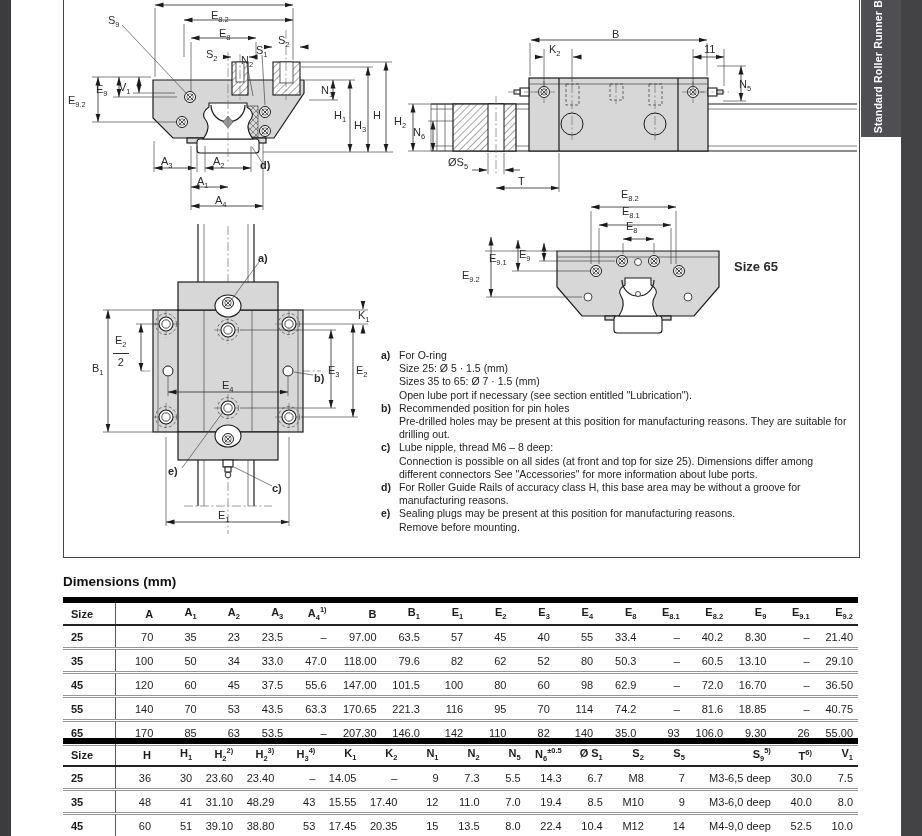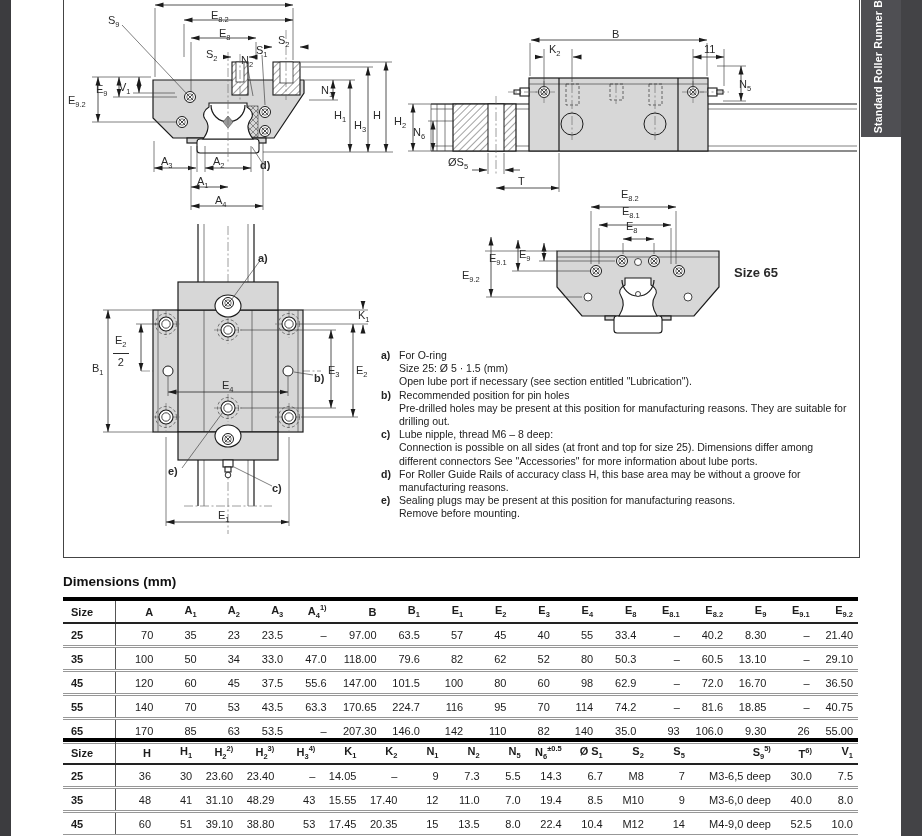--- a/index.html
+++ b/index.html
@@ -43,21 +43,21 @@
   .note b{width:18px;flex:none;}
   .nbody div{white-space:nowrap;}
 
   
   .dim-heading{position:absolute;left:63px;top:574px;margin:0;font-size:13.5px;font-weight:700;color:#111;}
   table.dim-table{position:absolute;left:63px;border-collapse:collapse;table-layout:fixed;width:795px;
        font-size:11px;color:#1c1c1c;}
   table.t1{top:597px;}
   table.t2{top:738px;}
   .dim-table th{font-weight:700;text-align:right;padding:0 5px 0 0;height:21px;
-       border-top:4px solid #000000;border-bottom:2px solid #222;white-space:nowrap;margin-left:12px;}
+       border-top:6px solid #000000;border-bottom:2px solid #222;white-space:nowrap;margin-left:12px;}
   .dim-table th sub{font-size:7.5px;}
   .dim-table th sup{font-size:7.5px;}
   .dim-table td{text-align:right;padding:0 5px 0 0;height:21px;border-bottom:3px double #979797;white-space:nowrap;}
   .dim-table th.c0,.dim-table td.c0{text-align:left;padding-left:8px;border-right:1px solid #555;}
   .dim-table td.c0{font-weight:700;}
 </style>
 </head>
 <body>
 
 <div id="root">
@@ -326,21 +326,21 @@
     <span class="dim" style="left:349px;top:124px"><span>N</span><sub>6</sub></span>
     <span class="dim" style="left:384px;top:154px"><span>ØS</span><sub>5</sub></span>
     <span class="dim" style="left:454px;top:173px"><span>T</span><sub></sub></span>
 
     <span class="dim" style="left:557px;top:186px"><span>E</span><sub>8.2</sub></span>
     <span class="dim" style="left:558px;top:203px"><span>E</span><sub>8.1</sub></span>
     <span class="dim" style="left:562px;top:218px"><span>E</span><sub>8</sub></span>
     <span class="dim" style="left:425px;top:250px"><span>E</span><sub>9.1</sub></span>
     <span class="dim" style="left:455px;top:246px"><span>E</span><sub>9</sub></span>
     <span class="dim" style="left:398px;top:267px"><span>E</span><sub>9.2</sub></span>
-    <span class="dim size65" style="left:670px;top:265px">Size 65</span>
+    <span class="dim size65" style="left:670px;top:259px">Size 65</span>
 
     <span class="dim bold" style="left:194px;top:250px"><span>a)</span><sub></sub></span>
     <span class="dim" style="left:294px;top:307px"><span>K</span><sub>1</sub></span>
     <span class="dim" style="left:28px;top:360px"><span>B</span><sub>1</sub></span>
     <span class="dim frac" style="left:49px;top:332px">
       <span class="ft"><span>E</span><sub>2</sub></span>
       <span class="fb">2</span>
     </span>
     <span class="dim" style="left:264px;top:362px"><span>E</span><sub>3</sub></span>
     <span class="dim" style="left:292px;top:362px"><span>E</span><sub>2</sub></span>
@@ -349,20 +349,21 @@
     <span class="dim bold" style="left:104px;top:463px"><span>e)</span><sub></sub></span>
     <span class="dim bold" style="left:208px;top:480px"><span>c)</span><sub></sub></span>
     <span class="dim" style="left:154px;top:507px"><span>E</span><sub>1</sub></span>
 
     <div class="notes">
         <div class="note">
           <b>a)</b>
           <div class="nbody">
             <div>For O-ring</div>
             <div>Size 25: Ø 5 · 1.5 (mm)</div>
+            <div>Sizes 35 to 65: Ø 7 · 1.5 (mm)</div>
             <div>Open lube port if necessary (see section entitled "Lubrication").</div>
           </div>
         </div>
         <div class="note">
           <b>b)</b>
           <div class="nbody">
             <div>Recommended position for pin holes</div>
             <div>Pre-drilled holes may be present at this position for manufacturing reasons. They are suitable for</div>
             <div>drilling out.</div>
           </div>
@@ -485,21 +486,21 @@
           <td>36.50</td>
         </tr>
         <tr>
           <td class="c0">55</td>
           <td>140</td>
           <td>70</td>
           <td>53</td>
           <td>43.5</td>
           <td>63.3</td>
           <td>170.65</td>
-          <td>224.7</td>
+          <td>221.3</td>
           <td>116</td>
           <td>95</td>
           <td>70</td>
           <td>114</td>
           <td>74.2</td>
           <td>–</td>
           <td>81.6</td>
           <td>18.85</td>
           <td>–</td>
           <td>40.75</td>

